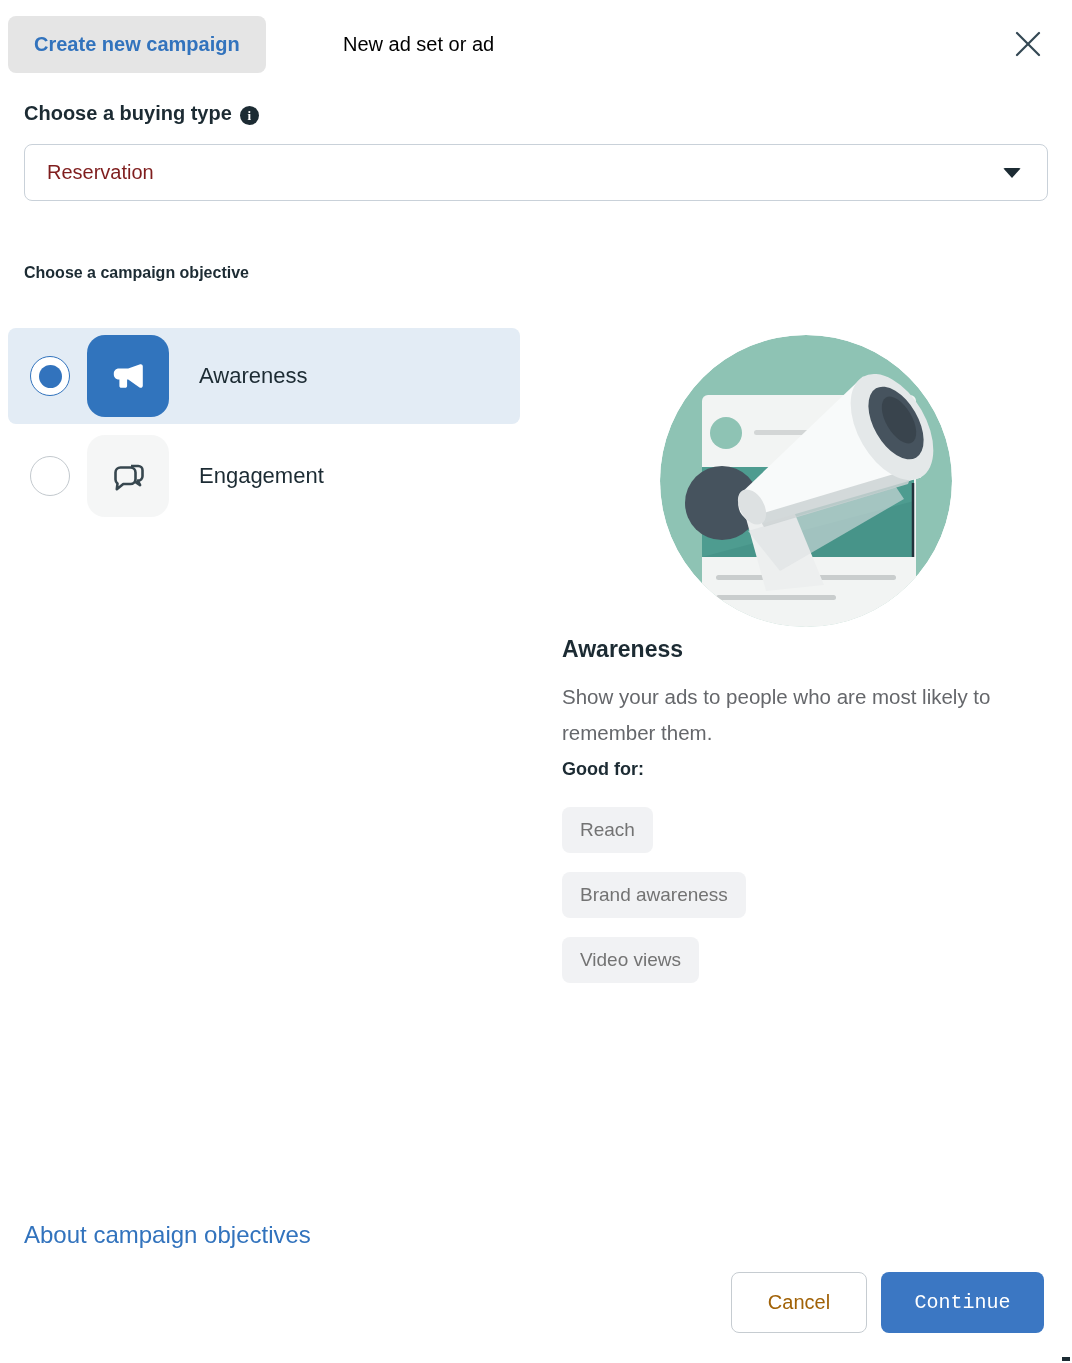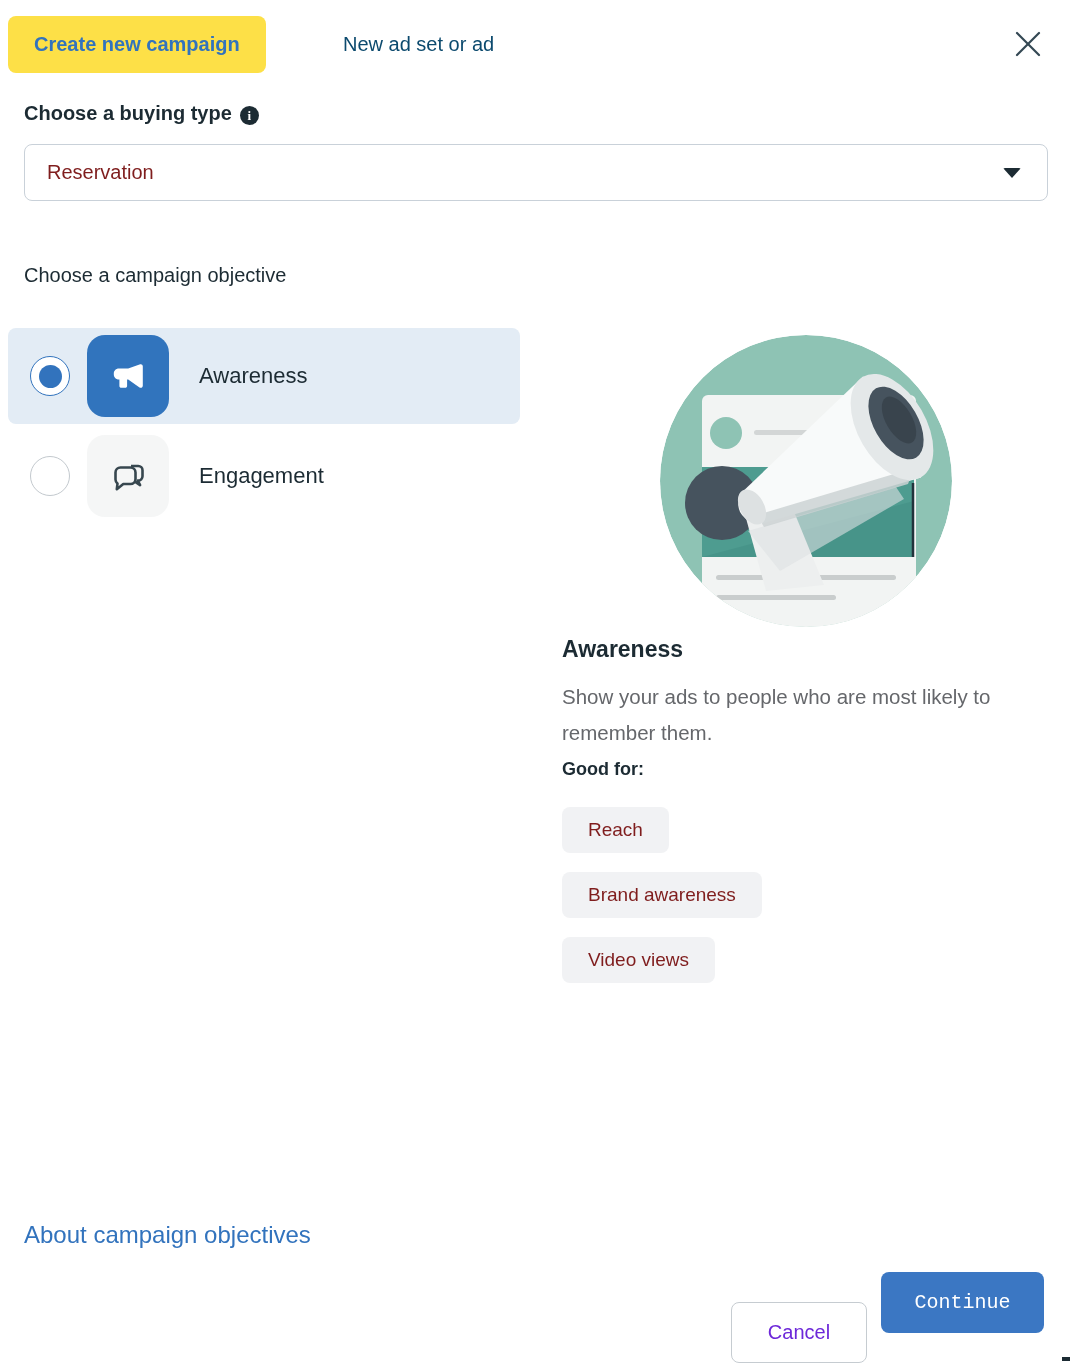--- a/index.html
+++ b/index.html
@@ -9,27 +9,27 @@
     color:#1c2b33;
     width:1072px; height:1363px;
     position:relative; overflow:hidden;
   }
   .dialog { position:absolute; inset:0; background:#ffffff; }
 
   
   .tab-active {
     position:absolute; left:8px; top:16px; height:57px;
     padding:0 26px; line-height:57px;
-    background:#fde047; border-radius:8px;
+    background:#e5e5e5; border-radius:8px;
     color:#3273bd; font-size:20px; font-weight:700;
     cursor:pointer;
   }
   .tab-inactive {
     position:absolute; left:343px; top:16px; height:57px; line-height:57px;
-    color:#0c4a6e; font-size:20px; font-weight:400; cursor:pointer;
+    color:#000000; font-size:20px; font-weight:400; cursor:pointer;
   }
   .close-btn {
     position:absolute; right:28px; top:28px; width:32px; height:32px;
     display:flex; align-items:center; justify-content:center; cursor:pointer;
   }
 
   
   .buying-label-row {
     position:absolute; left:24px; top:102px;
     display:flex; align-items:flex-end; gap:8px;
@@ -49,21 +49,21 @@
   .select-value { font-size:20px; color:#7f1d1d; padding-left:22px; flex:1; }
   .select-caret {
     width:0; height:0; margin-right:26px;
     border-left:9px solid transparent; border-right:9px solid transparent;
     border-top:10px solid #1c2b33; border-radius:2px;
   }
 
   
   .objective-heading {
     position:absolute; left:24px; top:264px;
-    font-size:20px; font-weight:400; color:#1c2b33;
+    font-size:16px; font-weight:700; color:#1c2b33;
   }
   .options { position:absolute; left:8px; top:328px; width:512px; }
   .option-row {
     width:512px; height:96px; border-radius:8px;
     display:flex; align-items:center; cursor:pointer; margin-bottom:4px;
   }
   .option-row.selected { background:#e3ecf5; }
   .radio-outer {
     width:40px; height:40px; border-radius:50%; margin-left:22px;
     background:#ffffff; border:1.5px solid #3273bd;
@@ -88,34 +88,34 @@
   .detail-desc {
     position:absolute; left:562px; top:679px; width:460px;
     font-size:20.5px; line-height:36px; color:#65676b;
   }
   .good-for {
     position:absolute; left:562px; top:759px;
     font-size:18px; font-weight:700; color:#1c2b33;
   }
   .tags { position:absolute; left:562px; top:807px; display:flex; flex-direction:column; align-items:flex-start; gap:19px; }
   .tag {
-    height:46px; line-height:46px; padding:0 26px;
+    height:46px; line-height:46px; padding:0 18px;
     background:#f1f2f4; border-radius:8px;
-    font-size:19px; color:#7f1d1d; white-space:nowrap;
+    font-size:19px; color:#737373; white-space:nowrap;
   }
 
   
   .footer-link {
     position:absolute; left:24px; top:1221px;
     font-size:24px; color:#3273bd; cursor:pointer;
   }
   .btn-cancel {
-    position:absolute; left:731px; top:1302px; width:136px; height:61px;
+    position:absolute; left:731px; top:1272px; width:136px; height:61px;
     background:#ffffff; border:1px solid #c6ccd1; border-radius:8px;
-    font-size:20px; color:#6d28d9;
+    font-size:20px; color:#a16207;
     display:flex; align-items:center; justify-content:center; cursor:pointer;
     font-family:inherit;
   }
   .btn-continue {
     position:absolute; left:881px; top:1272px; width:163px; height:61px;
     background:#3b77c3; border:none; border-radius:8px;
     font-size:20px; color:#ffffff;
     display:flex; align-items:center; justify-content:center; cursor:pointer;
     font-family:Liberation Mono, monospace;
   }

